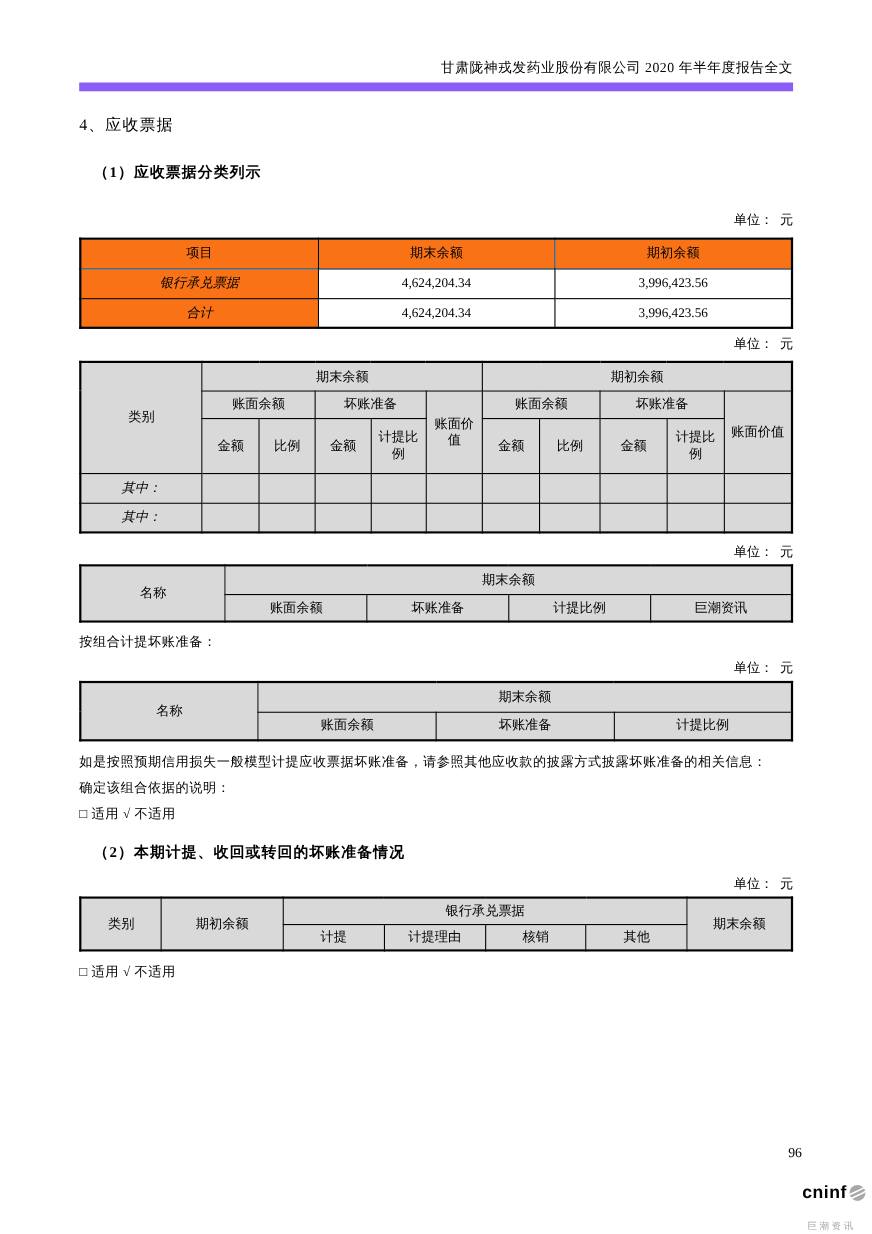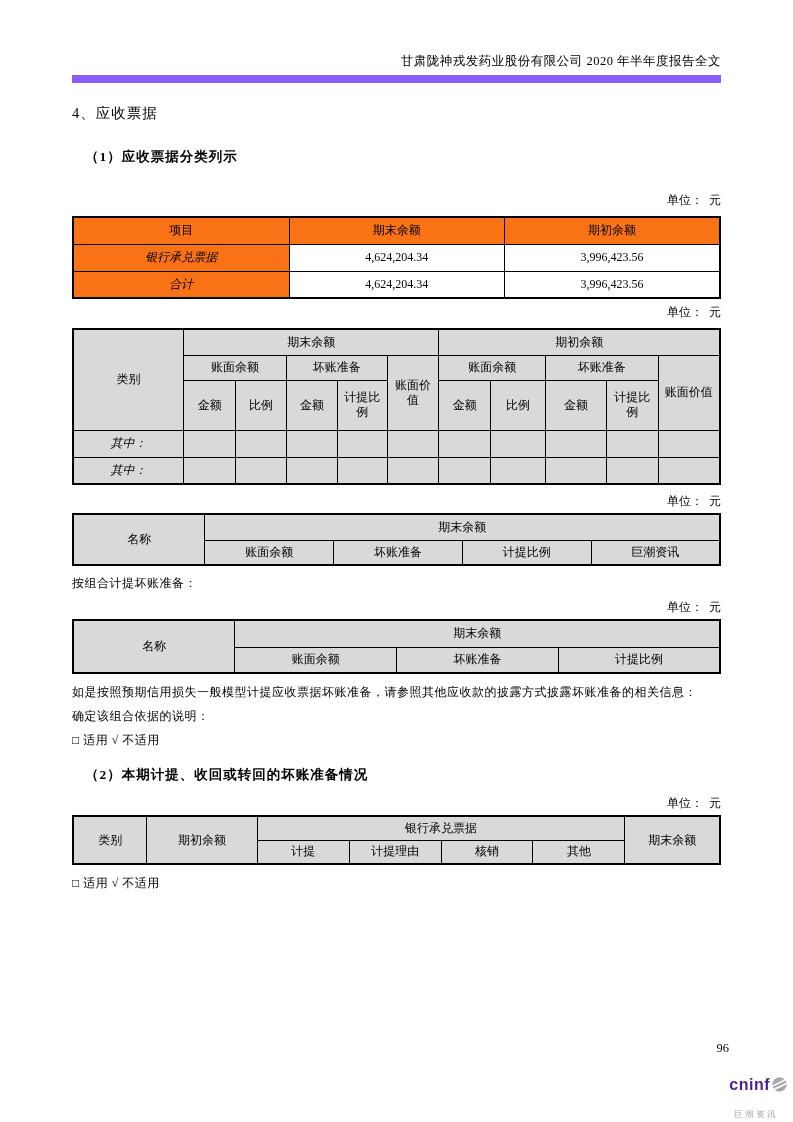--- a/index.html
+++ b/index.html
@@ -48,21 +48,21 @@
   .p-current { margin-top:28px; }
 
   .page-number { position:absolute; top:1041px; right:64px; font-size:12.5px; }
 
   .logo {
     position:absolute; top:1076px; right:5px; width:86px;
     color:#a6a6a6; font-family:"Liberation Sans","DejaVu Sans",sans-serif;
     text-align:right;
   }
   .logo-top { display:flex; align-items:center; justify-content:flex-end; }
-  .logo-brand { font-size:16px; font-weight:bold; color:#4c1d95; letter-spacing:0.5px; line-height:1; }
+  .logo-brand { font-size:16px; font-weight:bold; color:#000000; letter-spacing:0.5px; line-height:1; }
   .logo-swirl { width:17px; height:17px; margin-left:1px; }
   .logo-name { font-size:8.5px; letter-spacing:2.5px; margin-top:16px; padding-right:10px; color:#a6a6a6; }
   .logo-url { font-size:14px; margin-top:1px; color:#a6a6a6; letter-spacing:0.2px;font-family:Liberation Serif, serif; }
 </style>
 </head>
 <body>
 
 <div class="page">
   <div class="content">
 

